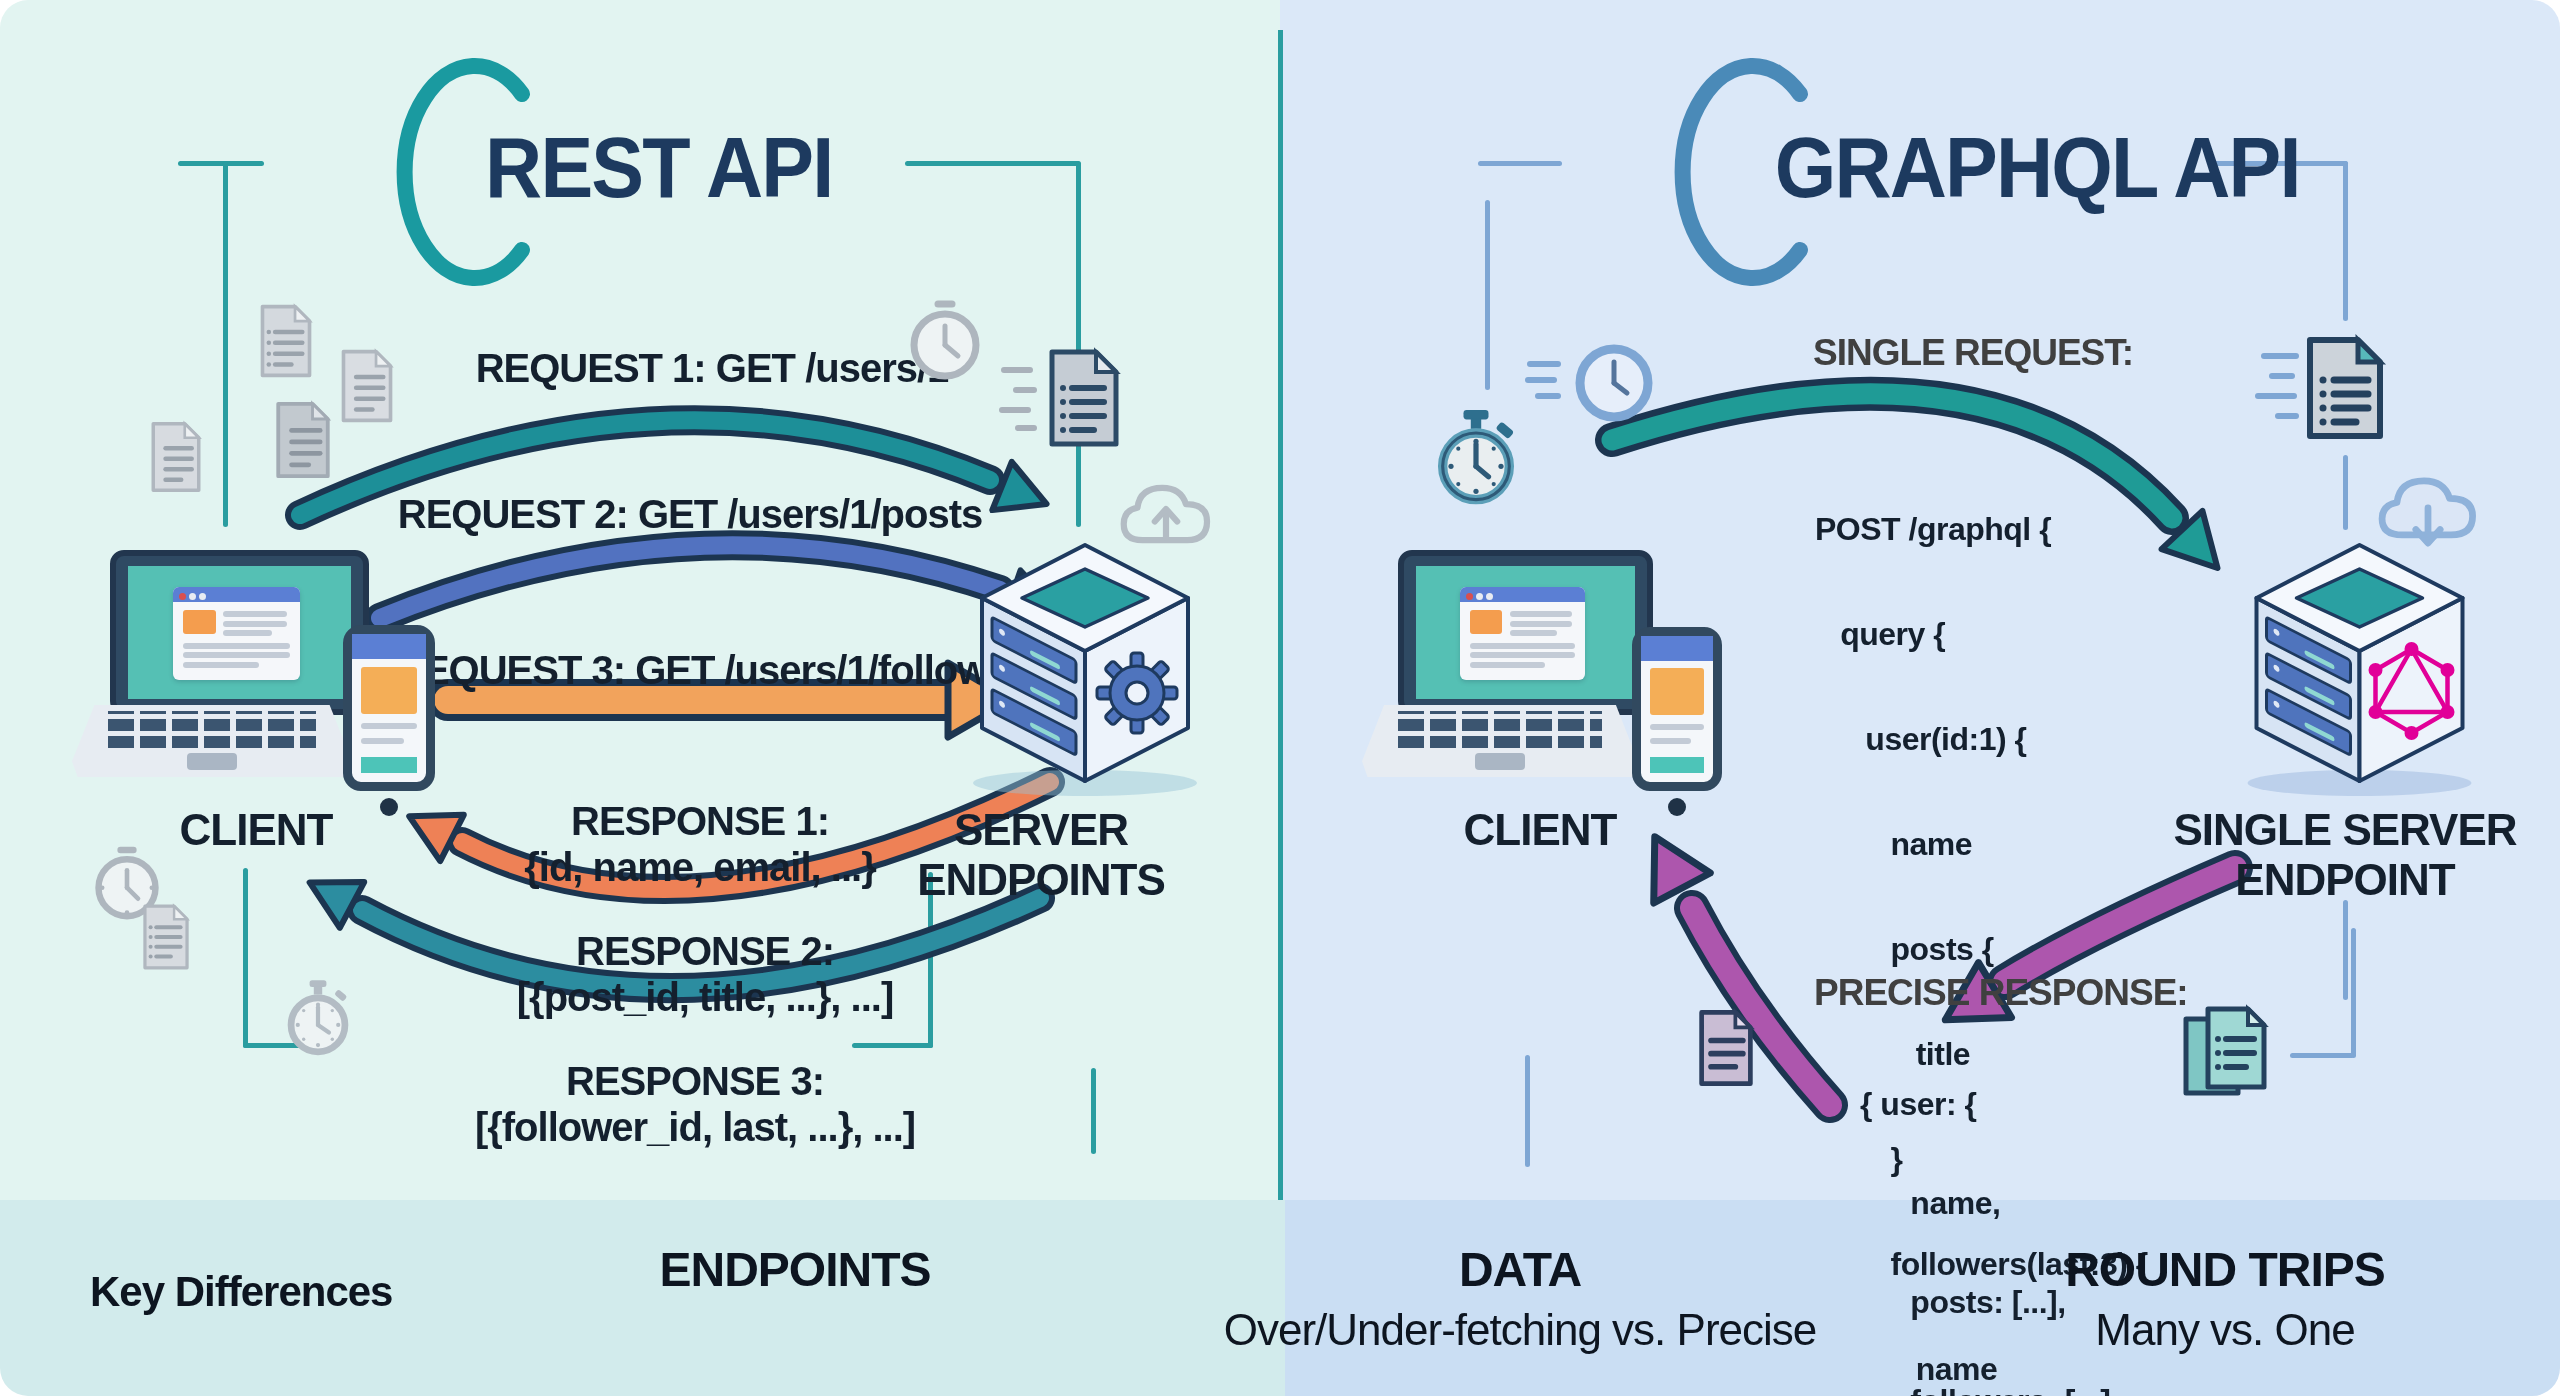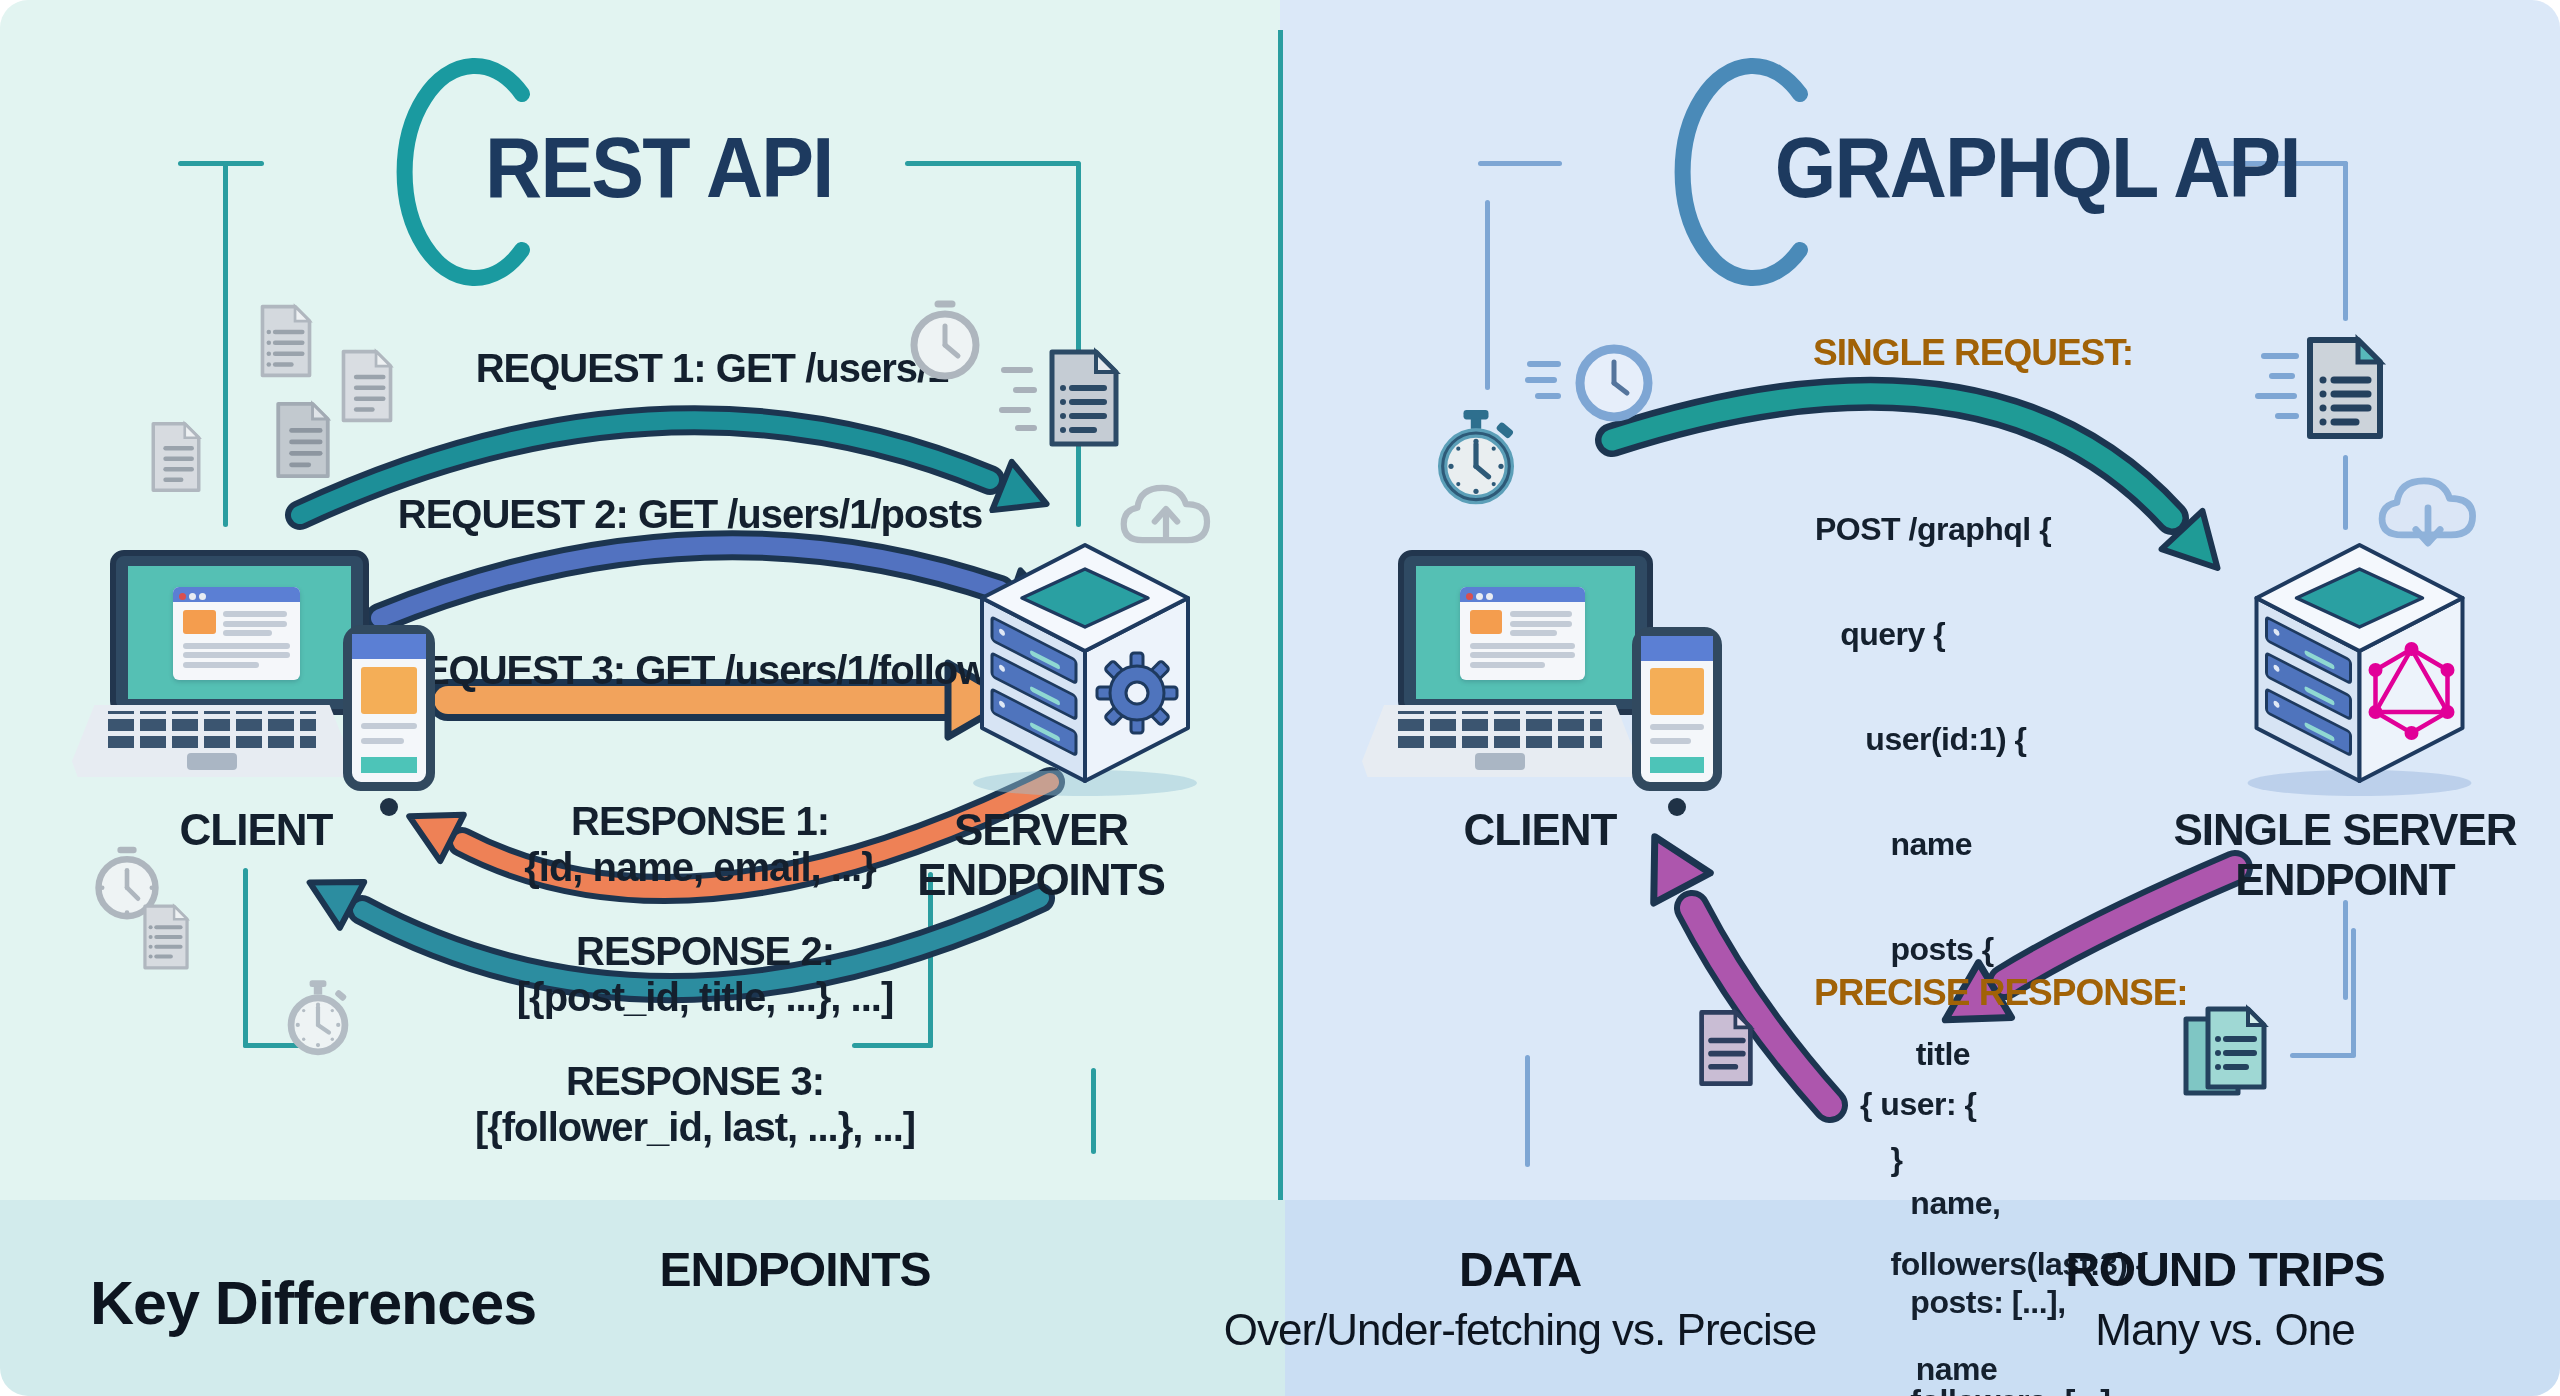--- a/index.html
+++ b/index.html
@@ -21,23 +21,23 @@
     color:#1d3a5f;white-space:nowrap;transform:scaleX(.92);transform-origin:center;
   }
   .diagram-label{position:absolute;font-weight:bold;color:#14202e;text-align:center;}
   .req-label{font-size:40px;letter-spacing:-1px;white-space:nowrap;}
   .resp-block{font-size:40px;line-height:46px;letter-spacing:-1px;}
   .entity-label{font-size:44px;letter-spacing:-1px;line-height:50px;}
   .code{
     position:absolute;font-weight:bold;color:#14202e;font-size:32px;line-height:35px;
     white-space:pre;text-align:left;letter-spacing:-0.5px;
   }
-  .code-title{position:absolute;font-weight:bold;color:#a16207;font-size:37px;white-space:nowrap;letter-spacing:-1px;}
-
-  .footer-head{position:absolute;font-weight:bold;font-size:61px;color:#0d1520;letter-spacing:-1px;}
+  .code-title{position:absolute;font-weight:bold;color:#404040;font-size:37px;white-space:nowrap;letter-spacing:-1px;}
+
+  .footer-head{position:absolute;font-weight:bold;font-size:42px;color:#0d1520;letter-spacing:-1px;}
   .footer-col{position:absolute;text-align:center;color:#0d1520;}
   .footer-col .t{font-weight:bold;font-size:48px;letter-spacing:-1px;}
   .footer-col .s{font-size:44px;margin-top:8px;letter-spacing:-1px;}
 
   svg{display:block;overflow:visible;}
   #arrow-layer{position:absolute;left:0;top:0;pointer-events:none;}
 
   
   .lt-screen{position:absolute;background:#2f4a63;border:6px solid #22364e;border-radius:14px;}
   .lt-display{position:absolute;left:12px;top:10px;right:12px;bottom:10px;background:#55c0b4;}

